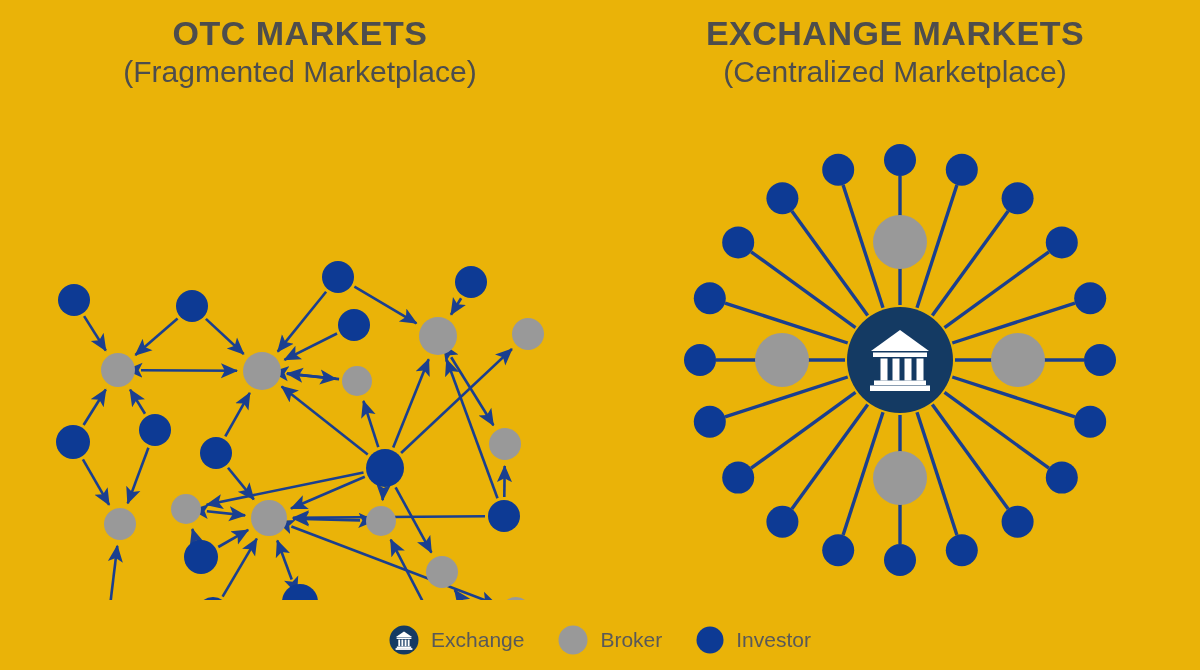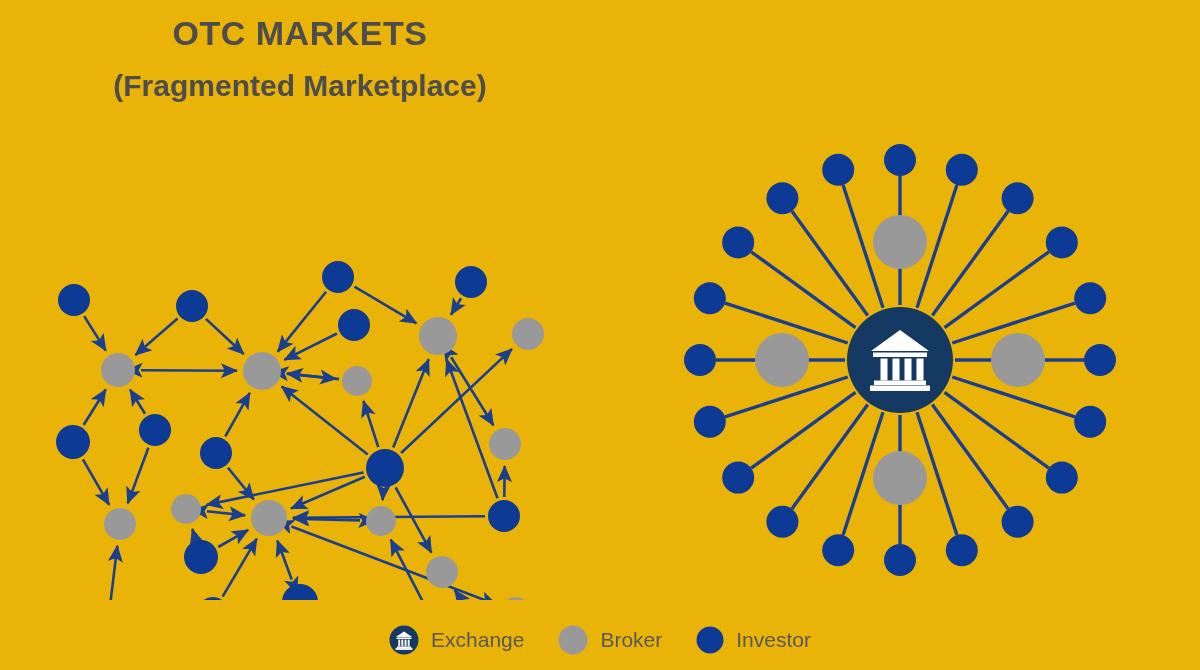--- a/index.html
+++ b/index.html
@@ -33,23 +33,23 @@
   .panel-title .main {
     display: block;
     font-size: 34px;
     font-weight: bold;
     letter-spacing: 0.5px;
     color: #4d4d4d;
   }
   .panel-title .sub {
     display: block;
     font-size: 30px;
-    font-weight: bold;
+    font-weight: normal;
     color: #4d4d4d;
-    margin-top: 17px;
+    margin-top: 3px;
   }
   #title-otc { left: 20px;  top: 14px; width: 560px; }
   #title-exchange { left: 610px; top: 14px; width: 570px; }
 
   
   .diagram {
     position: absolute;
     top: 120px;
   }
   #otc-diagram      { left: 10px;  width: 580px; height: 480px; }
@@ -82,20 +82,24 @@
 </head>
 <body>
 
 <div class="page">
 
   <div class="panel-title" id="title-otc">
     <span class="main">OTC MARKETS</span>
     <span class="sub">(Fragmented Marketplace)</span>
   </div>
 
+  <div class="panel-title" id="title-exchange">
+    <span class="main">EXCHANGE MARKETS</span>
+    <span class="sub">(Centralized Marketplace)</span>
+  </div>
 
   <svg class="diagram" id="otc-diagram" viewBox="0 0 580 480">
     <defs>
       <marker id="arrEnd" markerWidth="7" markerHeight="7" refX="6.2" refY="3.1" orient="auto" markerUnits="strokeWidth">
         <path d="M0,0.2 L6.6,3.1 L0,6 L1.5,3.1 Z" fill="#1a3f8f"></path>
       </marker>
       <marker id="arrStart" markerWidth="7" markerHeight="7" refX="0.6" refY="3.1" orient="auto-start-reverse" markerUnits="strokeWidth">
         <path d="M0,0.2 L6.6,3.1 L0,6 L1.5,3.1 Z" fill="#1a3f8f"></path>
       </marker>
     </defs>

